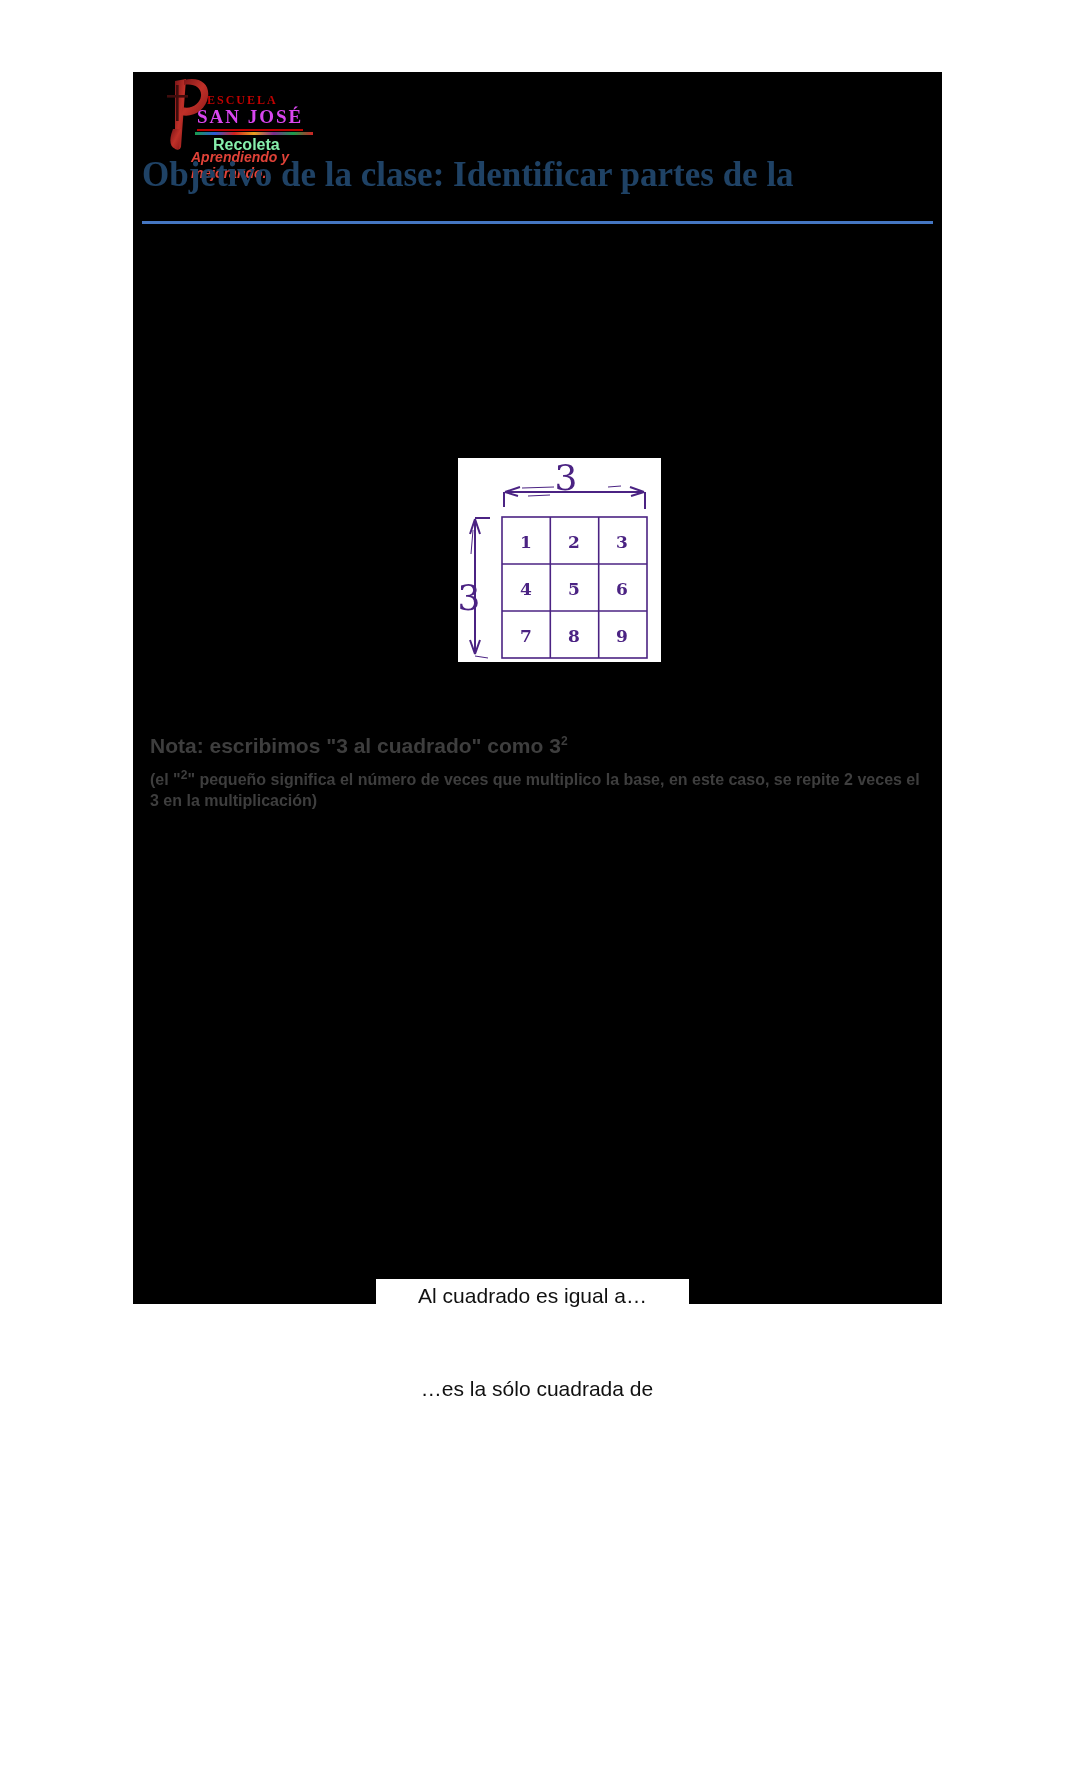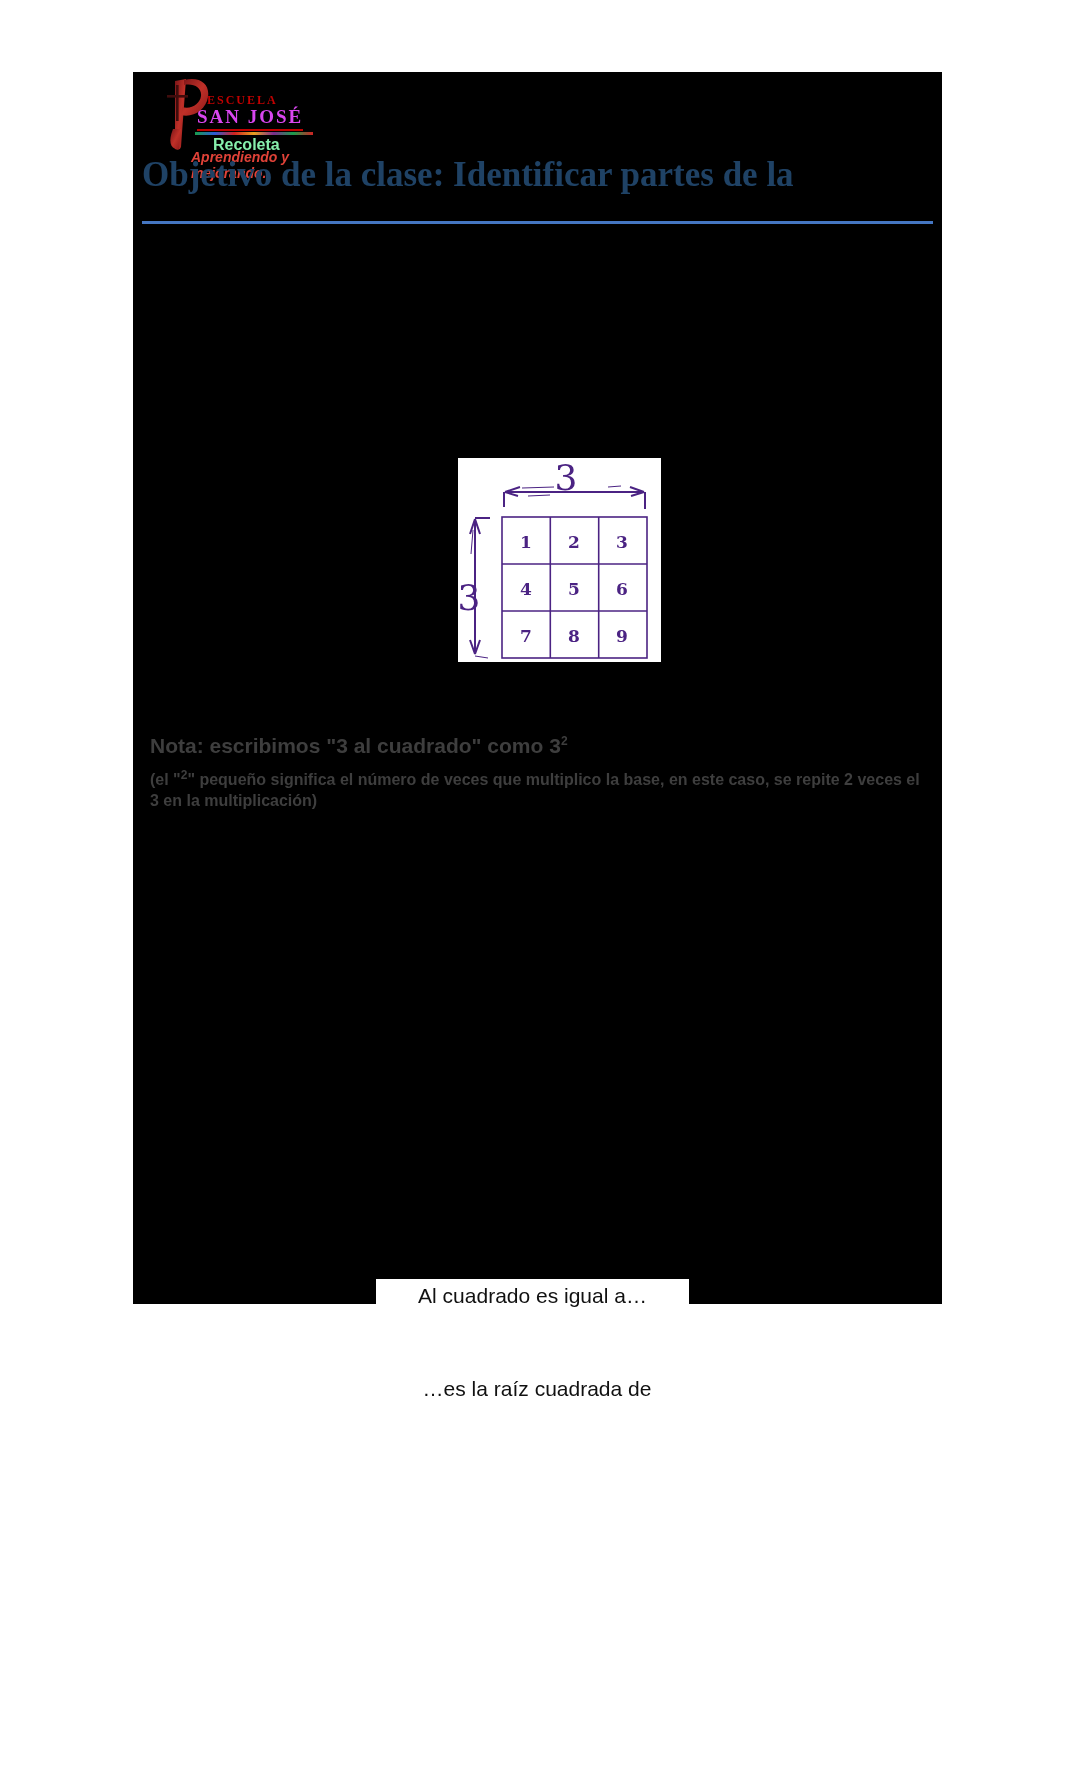--- a/index.html
+++ b/index.html
@@ -151,15 +151,15 @@
   <div class="note">
     <div class="note-main">
       <span>Nota: escribimos "3 al cuadrado" como 3</span><sup>2</sup>
     </div>
     <div class="note-detail">
       <span>(el "</span><sup>2</sup><span>" pequeño significa el número de veces que multiplico la base, en este caso, se repite 2 veces el 3 en la multiplicación)</span>
     </div>
   </div>
 
   <div class="label-box box-square">Al cuadrado es igual a…</div>
-  <div class="label-box box-root">…es la raíz cuadrada de</div>
+  <div class="label-box box-root">…es la sólo cuadrada de</div>
 
 </div>
 
 </body></html>

